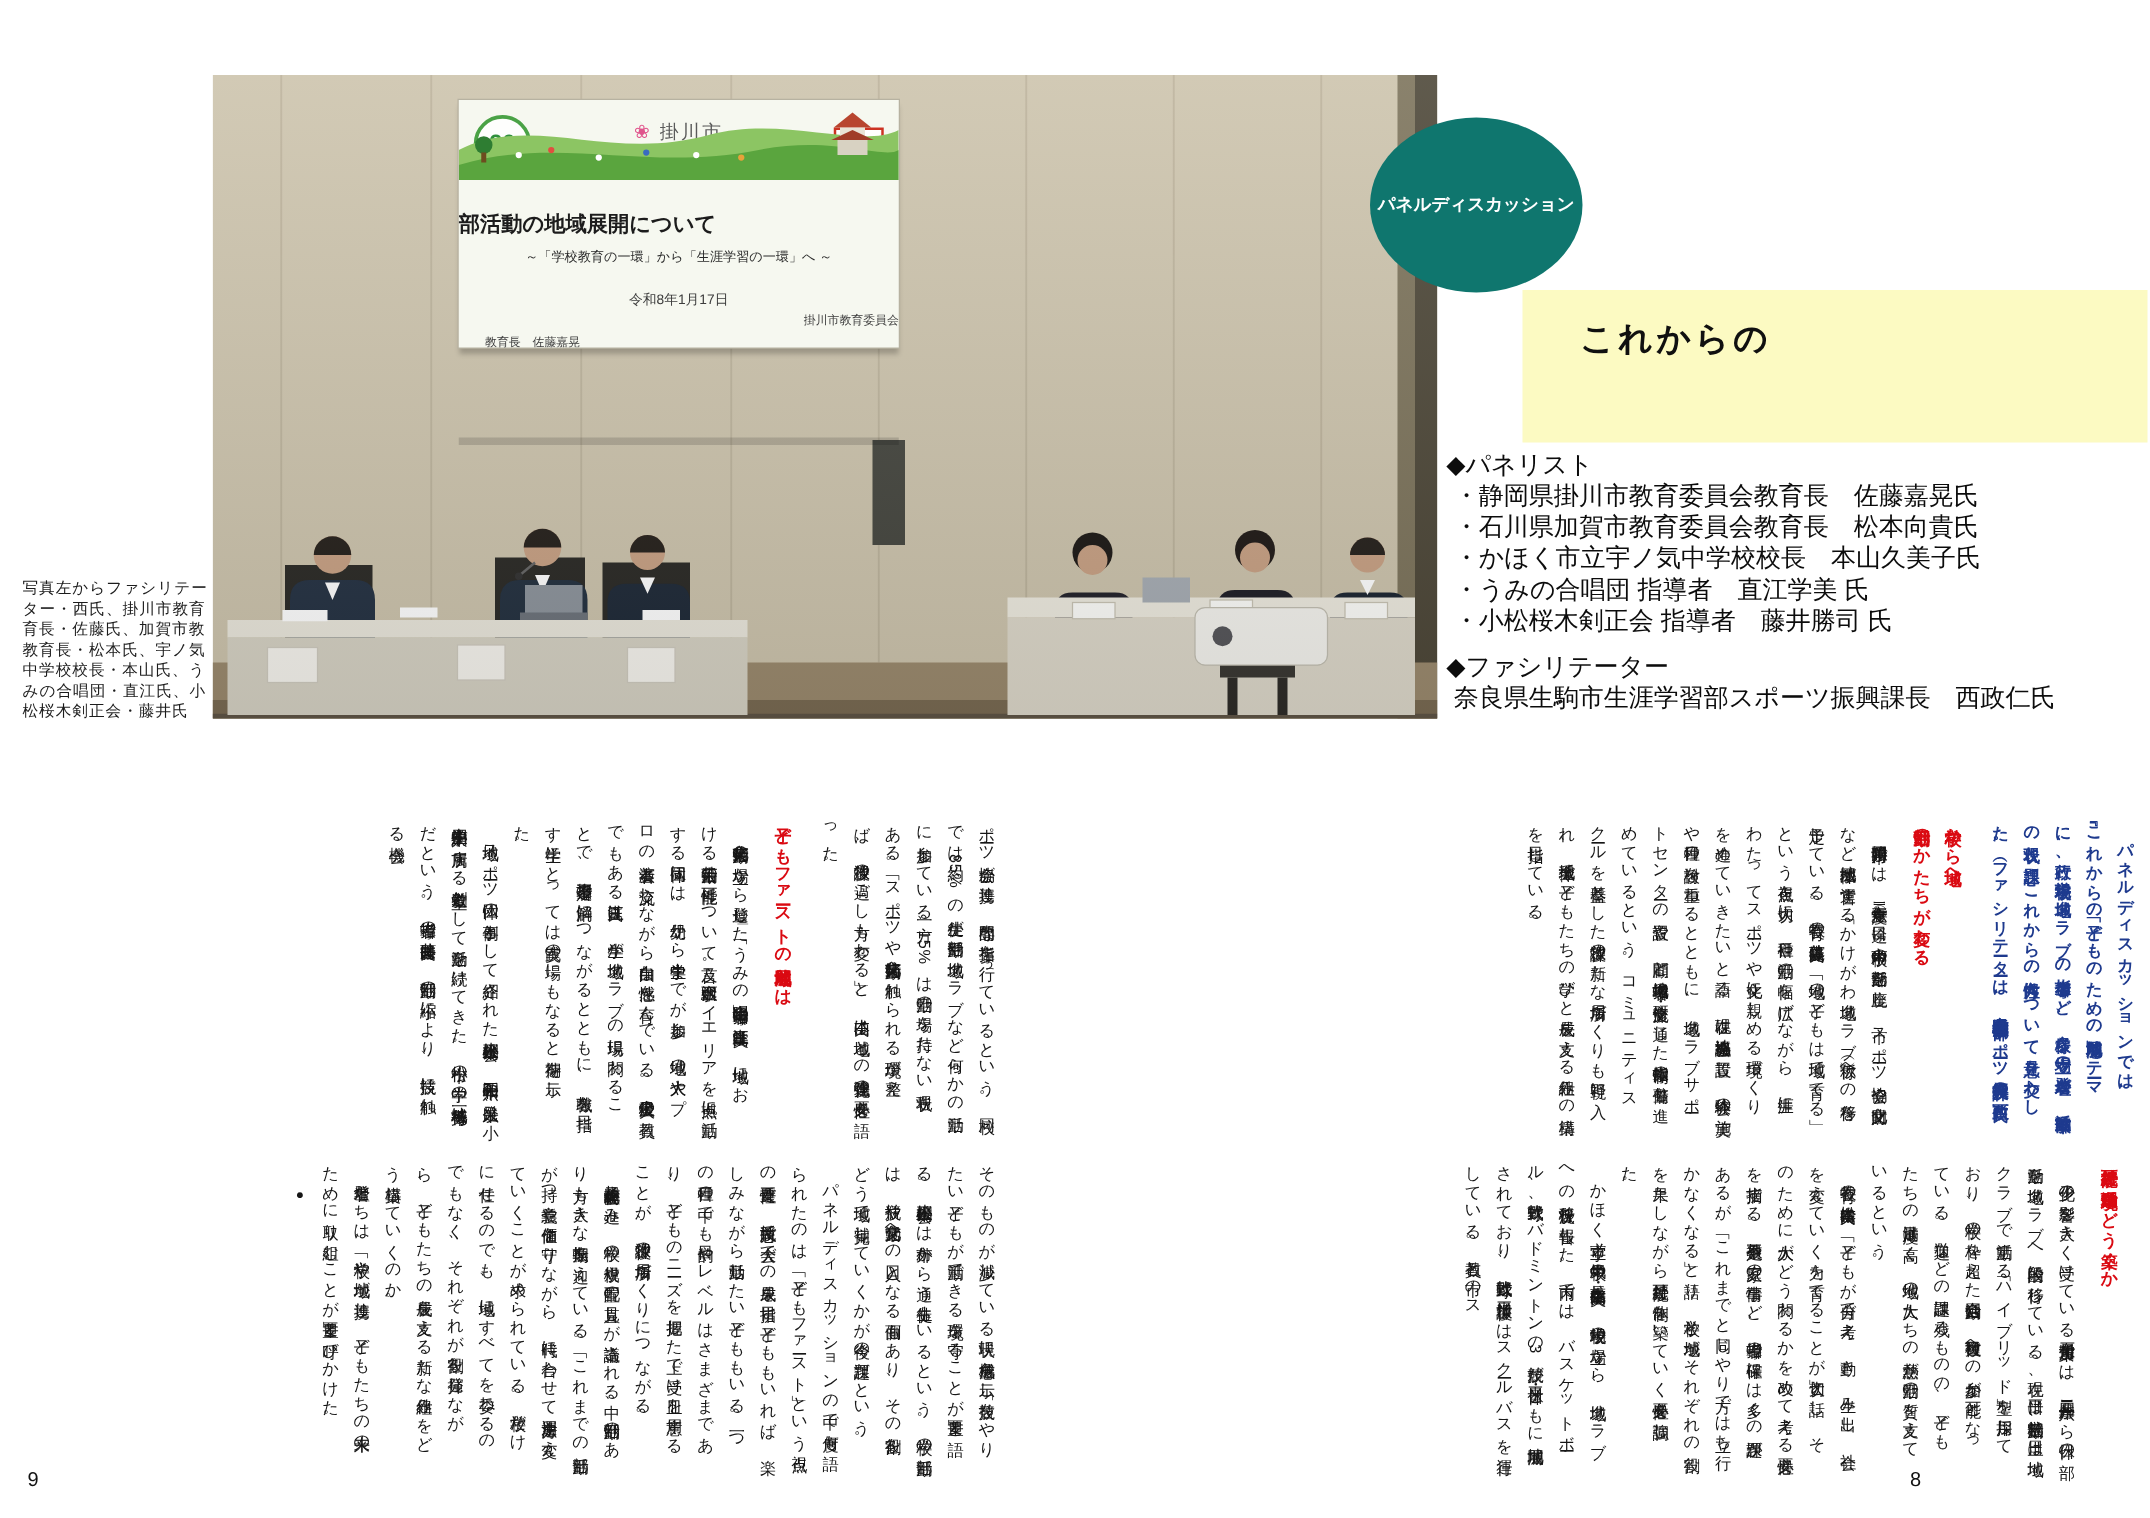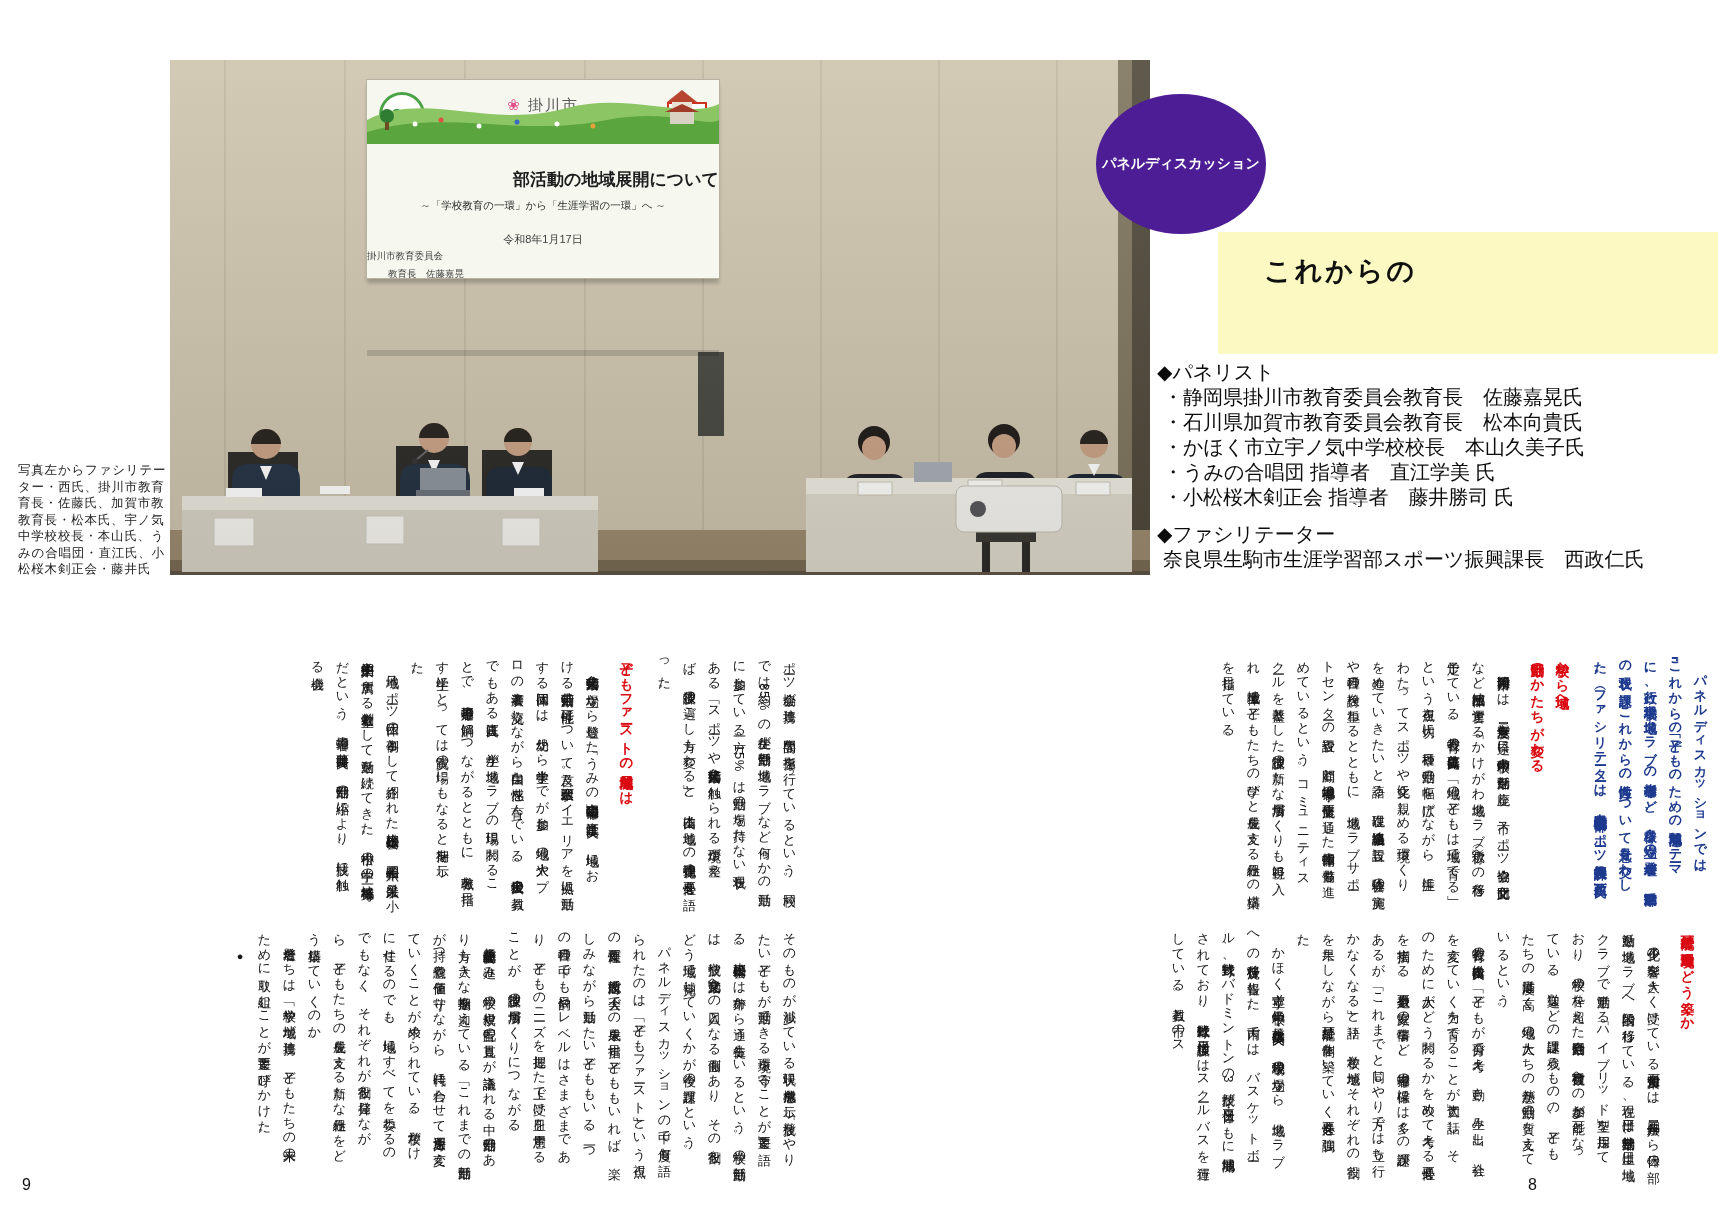--- a/index.html
+++ b/index.html
@@ -18,35 +18,35 @@
     overflow:hidden;z-index:2;
   }
   .slide .s-logo{
     position:absolute;left:12px;top:12px;width:46px;height:46px;border-radius:50%;
     border:3px solid #4aa246;color:#2f8f3c;font-weight:bold;font-size:19px;
     line-height:42px;text-align:center;background:rgba(255,255,255,.85);box-sizing:border-box;
   }
   .slide .s-city{position:absolute;top:16px;left:0;width:100%;text-align:center;font-size:15px;color:#5a5a5a;letter-spacing:2px;}
   .slide .s-city .flower{color:#e0548c;font-size:15px;}
   .slide .s-doclabel{position:absolute;right:12px;top:22px;width:40px;height:19px;border:2px solid #cc3322;background:#fff;box-sizing:border-box;}
-  .slide .s-title{position:absolute;top:88px;left:0;width:100%;text-align:right;font-size:17px;font-weight:bold;color:#1c1c1c;}
+  .slide .s-title{position:absolute;top:88px;left:0;width:100%;text-align:left;font-size:17px;font-weight:bold;color:#1c1c1c;}
   .slide .s-subtitle{position:absolute;top:119px;left:0;width:100%;text-align:center;font-size:10.5px;color:#2a2a2a;}
   .slide .s-date{position:absolute;top:152px;left:0;width:100%;text-align:center;font-size:11px;color:#3d3d3d;}
-  .slide .s-org{position:absolute;top:170px;left:0;width:100%;text-align:left;font-size:9.5px;color:#3d3d3d;}
+  .slide .s-org{position:absolute;top:170px;left:0;width:100%;text-align:right;font-size:9.5px;color:#3d3d3d;}
   .slide .s-presenter{position:absolute;top:188px;left:0;width:100%;font-size:9.5px;color:#3d3d3d;padding-left:21px;}
   .slide .s-waves{position:absolute;left:0;bottom:0;width:352px;height:64px;}
   
   .caption{
     position:absolute;left:18px;top:462px;width:152px;
     font-size:12.5px;line-height:16.5px;letter-spacing:.8px;color:#1c1c1c;z-index:2;
   }
   
   .badge{
     position:absolute;left:1096px;top:94px;width:170px;height:140px;border-radius:50%;
-    background:#4c1d95;display:flex;align-items:center;justify-content:center;
+    background:#0f766e;display:flex;align-items:center;justify-content:center;
     color:#ffffff;font-weight:bold;font-size:14px;z-index:3;text-align:center;
   }
   .title-box{
     position:absolute;left:1218px;top:232px;width:500px;height:122px;
     background:#fcfac2;z-index:2;box-sizing:border-box;padding:18px 0 0 16px;
   }
   .title-box .l1,.title-box .l2{font-size:27px;font-weight:bold;color:#101010;letter-spacing:3px;line-height:42px;white-space:pre;}
   
   .panel-info{position:absolute;left:1157px;top:360px;width:560px;font-size:20px;color:#0c0c0c;z-index:2;}
   .panel-info .head{line-height:25px;}

